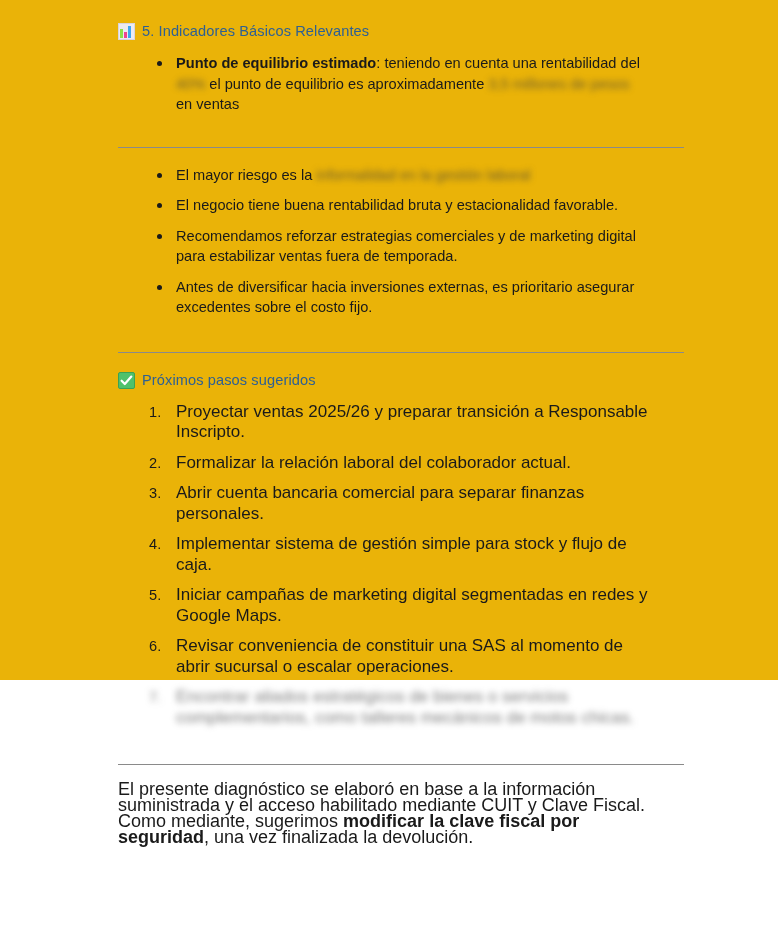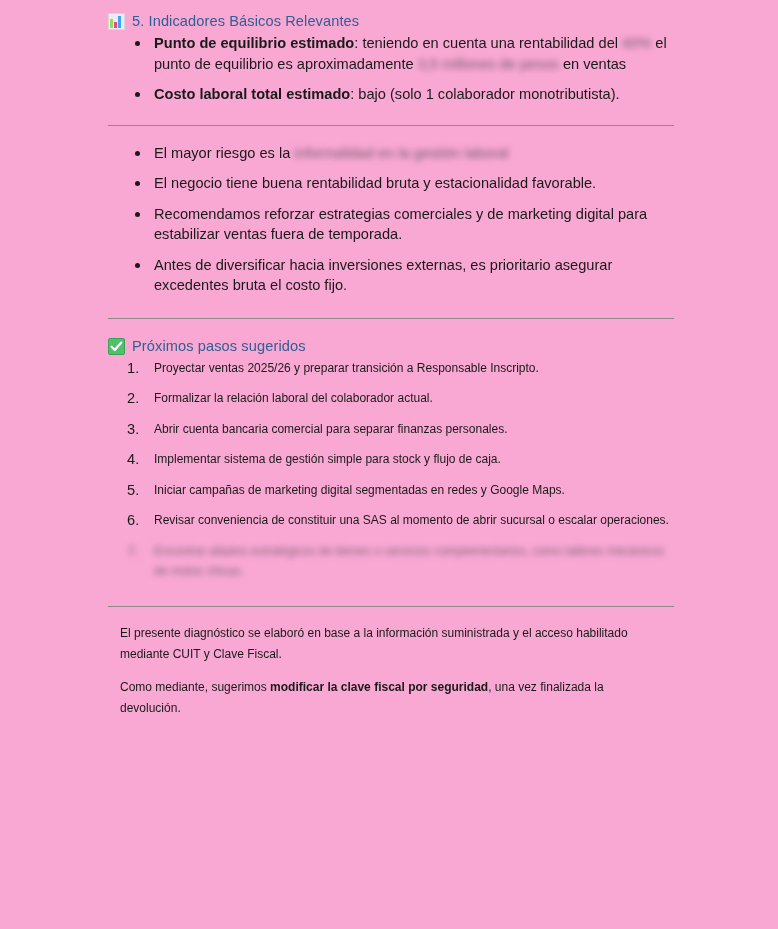--- a/index.html
+++ b/index.html
@@ -12,23 +12,23 @@
     width: 778px;
     height: 929px;
     font-family: "Liberation Sans", sans-serif;
     color: #1a1a1a;
     overflow: hidden;
   }
 
   .page {
     position: relative;
     width: 778px;
-    height: 929px;
-    background: #f9a8d4;
-    padding: 2px;
+    height: 680px;
+    background: #eab308;
+    padding: 12px;
   }
 
   .doc-body {
     padding: 9px 106px 0 106px;
   }
 
   
   .section-head {
     display: flex;
     align-items: flex-start;
@@ -46,21 +46,21 @@
     width: 17px;
     height: 17px;
     flex: 0 0 17px;
     margin-top: 2px;
     position: relative;
   }
   .icon-box svg { display: block; width: 17px; height: 17px; }
 
   
   ul.bullets, ol.steps {
-    margin: 0;
+    margin: 12px;
     padding: 0;
     list-style: none;
   }
   ul.bullets > li {
     position: relative;
     padding-left: 46px;
     font-size: 14.6px;
     line-height: 20.5px;
     margin-bottom: 10px;
     color: #1a1a1a;
@@ -74,21 +74,21 @@
     height: 5px;
     border-radius: 50%;
     background: #1a1a1a;
   }
   ul.bullets > li:last-child { margin-bottom: 0; }
 
   ol.steps { counter-reset: stepc; }
   ol.steps > li {
     position: relative;
     padding-left: 46px;
-    font-size: 12px;
+    font-size: 17px;
     line-height: 20.5px;
     margin-bottom: 10px;
     color: #1a1a1a;
     counter-increment: stepc;
   }
   ol.steps > li::before {
     content: counter(stepc) ".";
     position: absolute;
     left: 19px;
     top: 0;
@@ -123,24 +123,24 @@
   .divider {
     height: 1px;
     background: #8a8a8a;
     border: 0;
     margin: 0;
     width: 566px;
   }
   .sec-gap-top { margin-top: 17px; }
 
   .nota-para {
-    font-size: 12px;
-    line-height: 21px;
-    color: #1a1a1a;
-    margin: 12px;
+    font-size: 18px;
+    line-height: 16px;
+    color: #1a1a1a;
+    margin: 0;
   }
 
   .spacer-after-list { height: 20px; }
 </style>
 </head>
 <body>
 
 <div class="page">
   <div class="doc-body">
 
@@ -154,43 +154,40 @@
             <rect x="10" y="3" width="3" height="12" fill="#3da5f0"></rect>
           </svg>
         </span>
         <span class="head-text">5. Indicadores Básicos Relevantes</span>
       </div>
 
       <ul class="bullets">
         <li>
           <b>Punto de equilibrio estimado</b><span>: teniendo en cuenta una rentabilidad del </span><span class="redacted">40%</span><span> el punto de equilibrio es aproximadamente </span><span class="redacted">3,5 millones de pesos</span><span> en ventas</span>
         </li>
-        <li>
-          <b>Costo laboral total estimado</b><span>: bajo (solo 1 colaborador monotributista).</span>
-        </li>
       </ul>
     </div>
 
     <div class="spacer-after-list"></div>
     <hr class="divider">
 
     <div class="sec-gap-top">
 
       <ul class="bullets">
         <li>
           <span>El mayor riesgo es la </span><span class="redacted">informalidad en la gestión laboral</span>
         </li>
         <li>
           <span>El negocio tiene buena rentabilidad bruta y estacionalidad favorable.</span>
         </li>
         <li>
           <span>Recomendamos reforzar estrategias comerciales y de marketing digital para estabilizar ventas fuera de temporada.</span>
         </li>
         <li>
-          <span>Antes de diversificar hacia inversiones externas, es prioritario asegurar excedentes bruta el costo fijo.</span>
+          <span>Antes de diversificar hacia inversiones externas, es prioritario asegurar excedentes sobre el costo fijo.</span>
         </li>
       </ul>
     </div>
 
     <div class="spacer-after-list" style="height:22px;"></div>
     <hr class="divider">
 
     <div class="sec-gap-top">
       <div class="section-head">
         <span class="icon-box">

